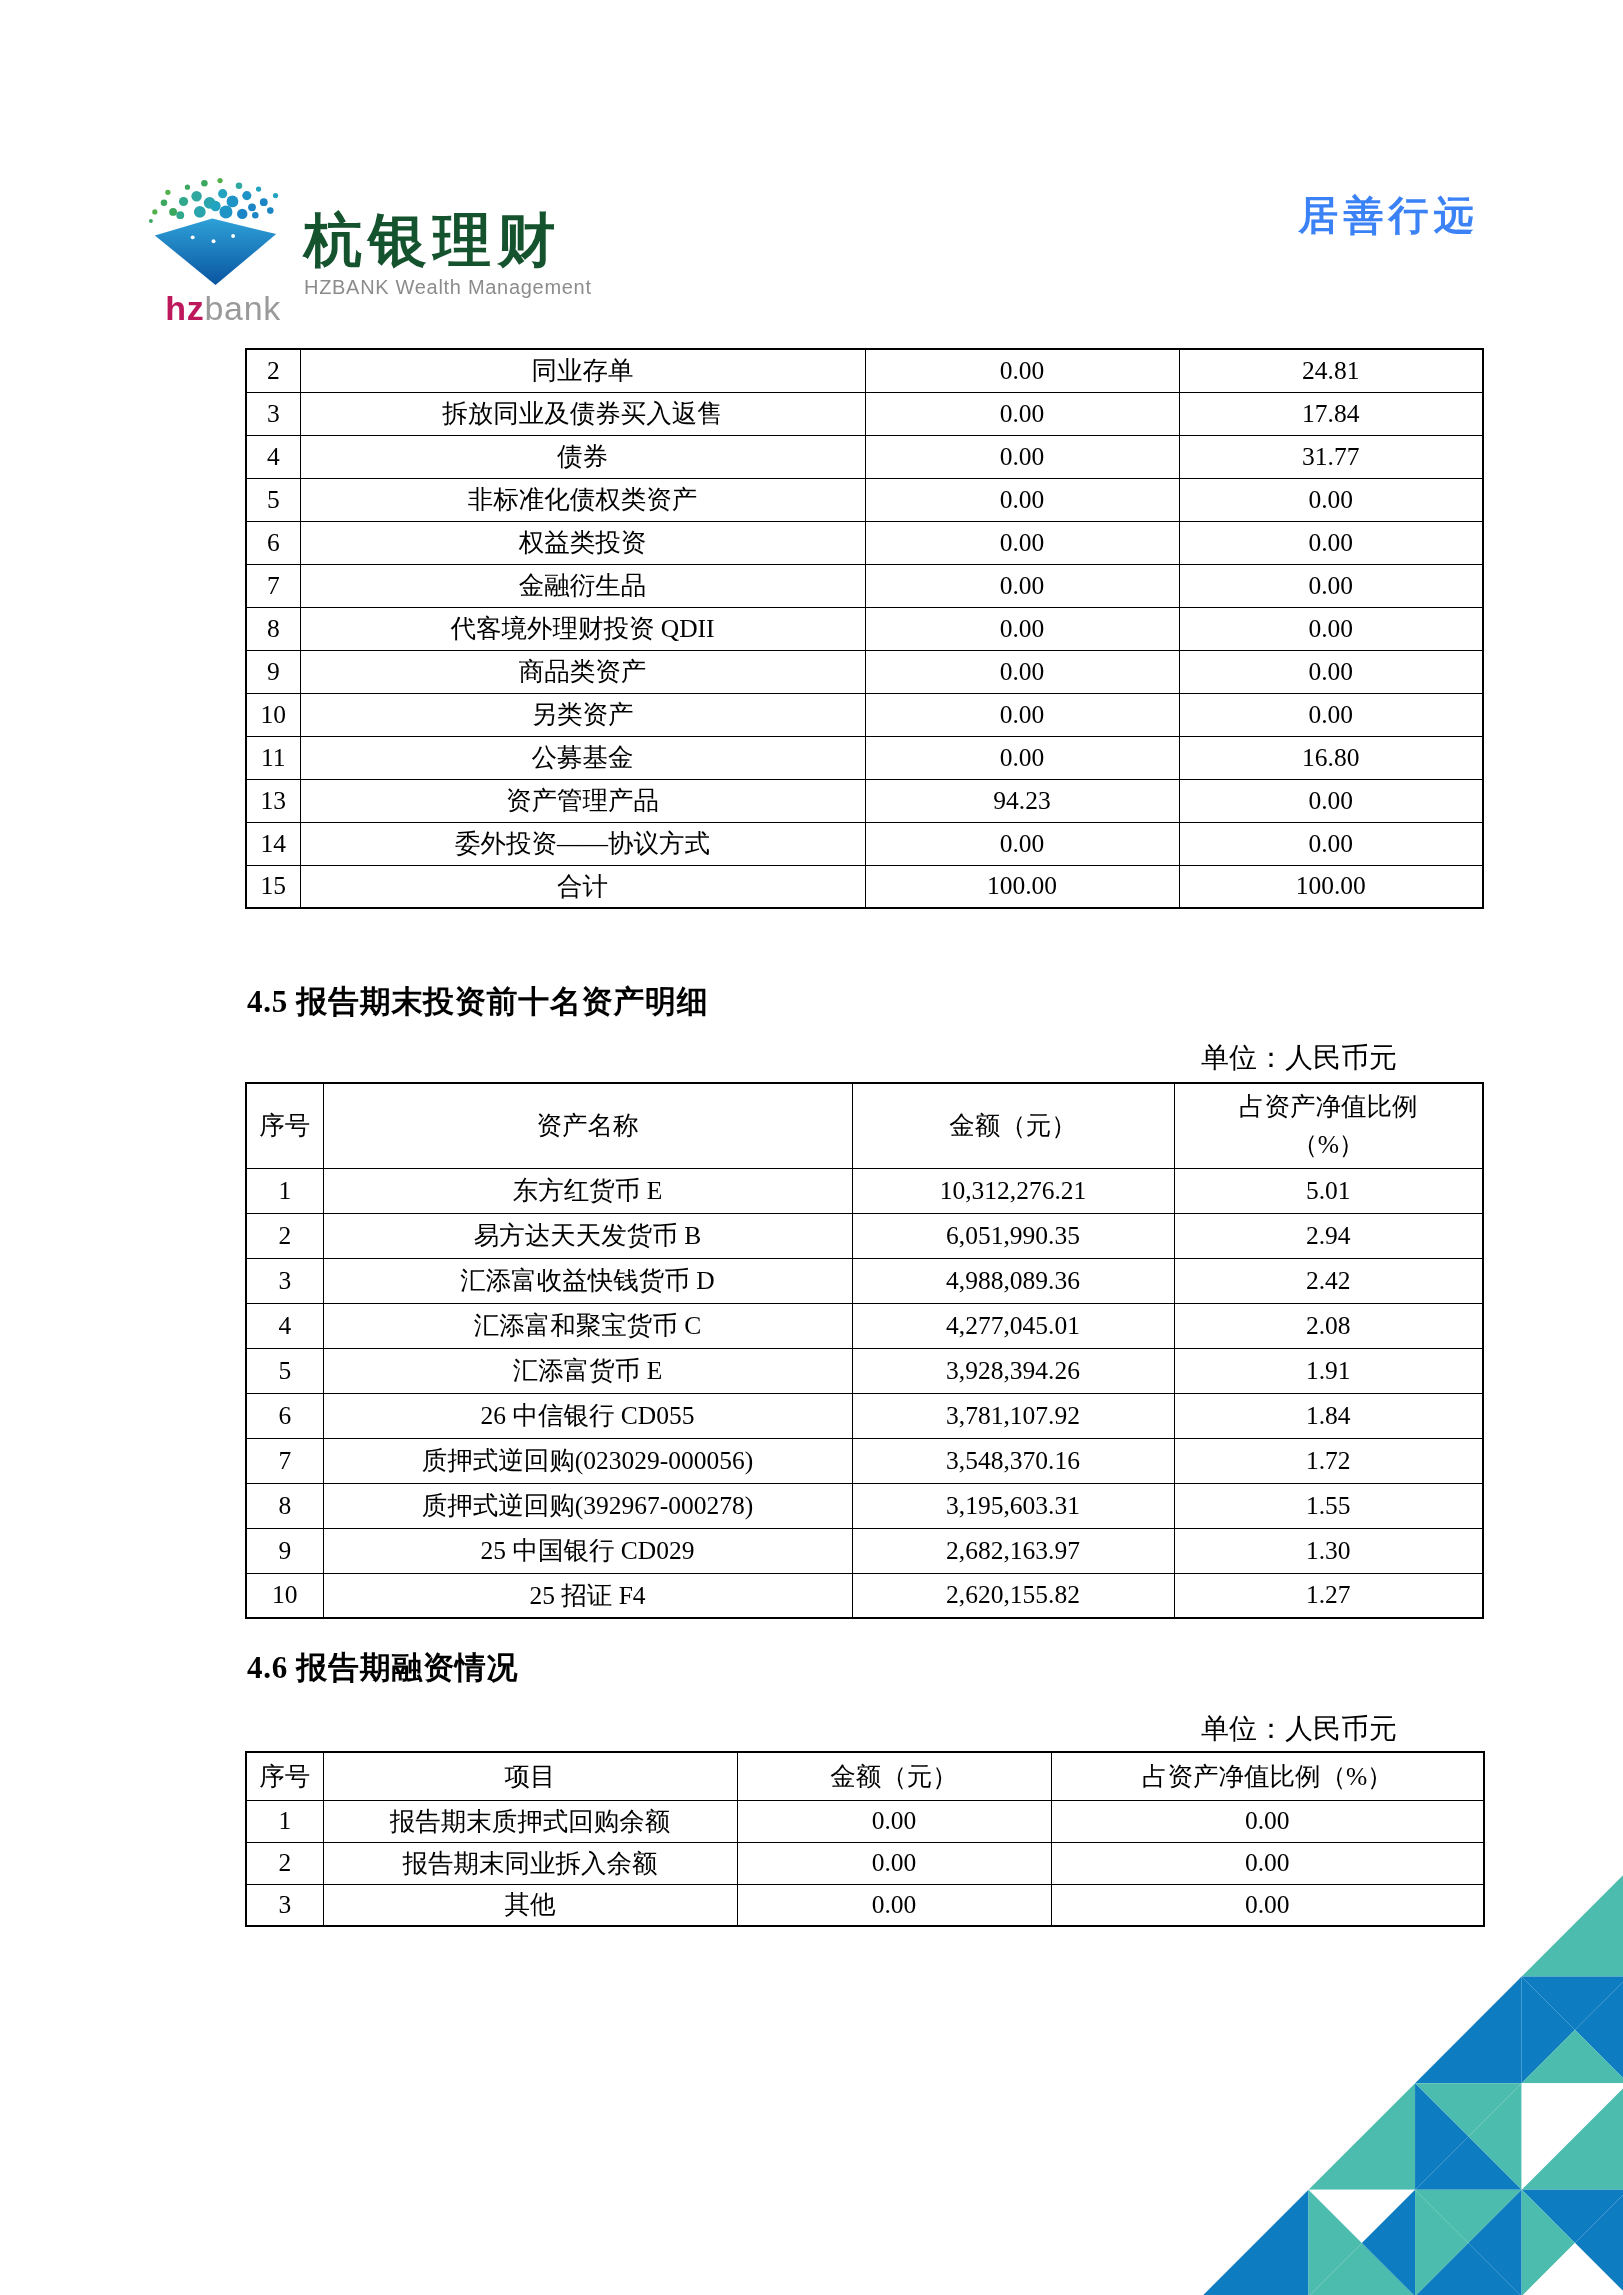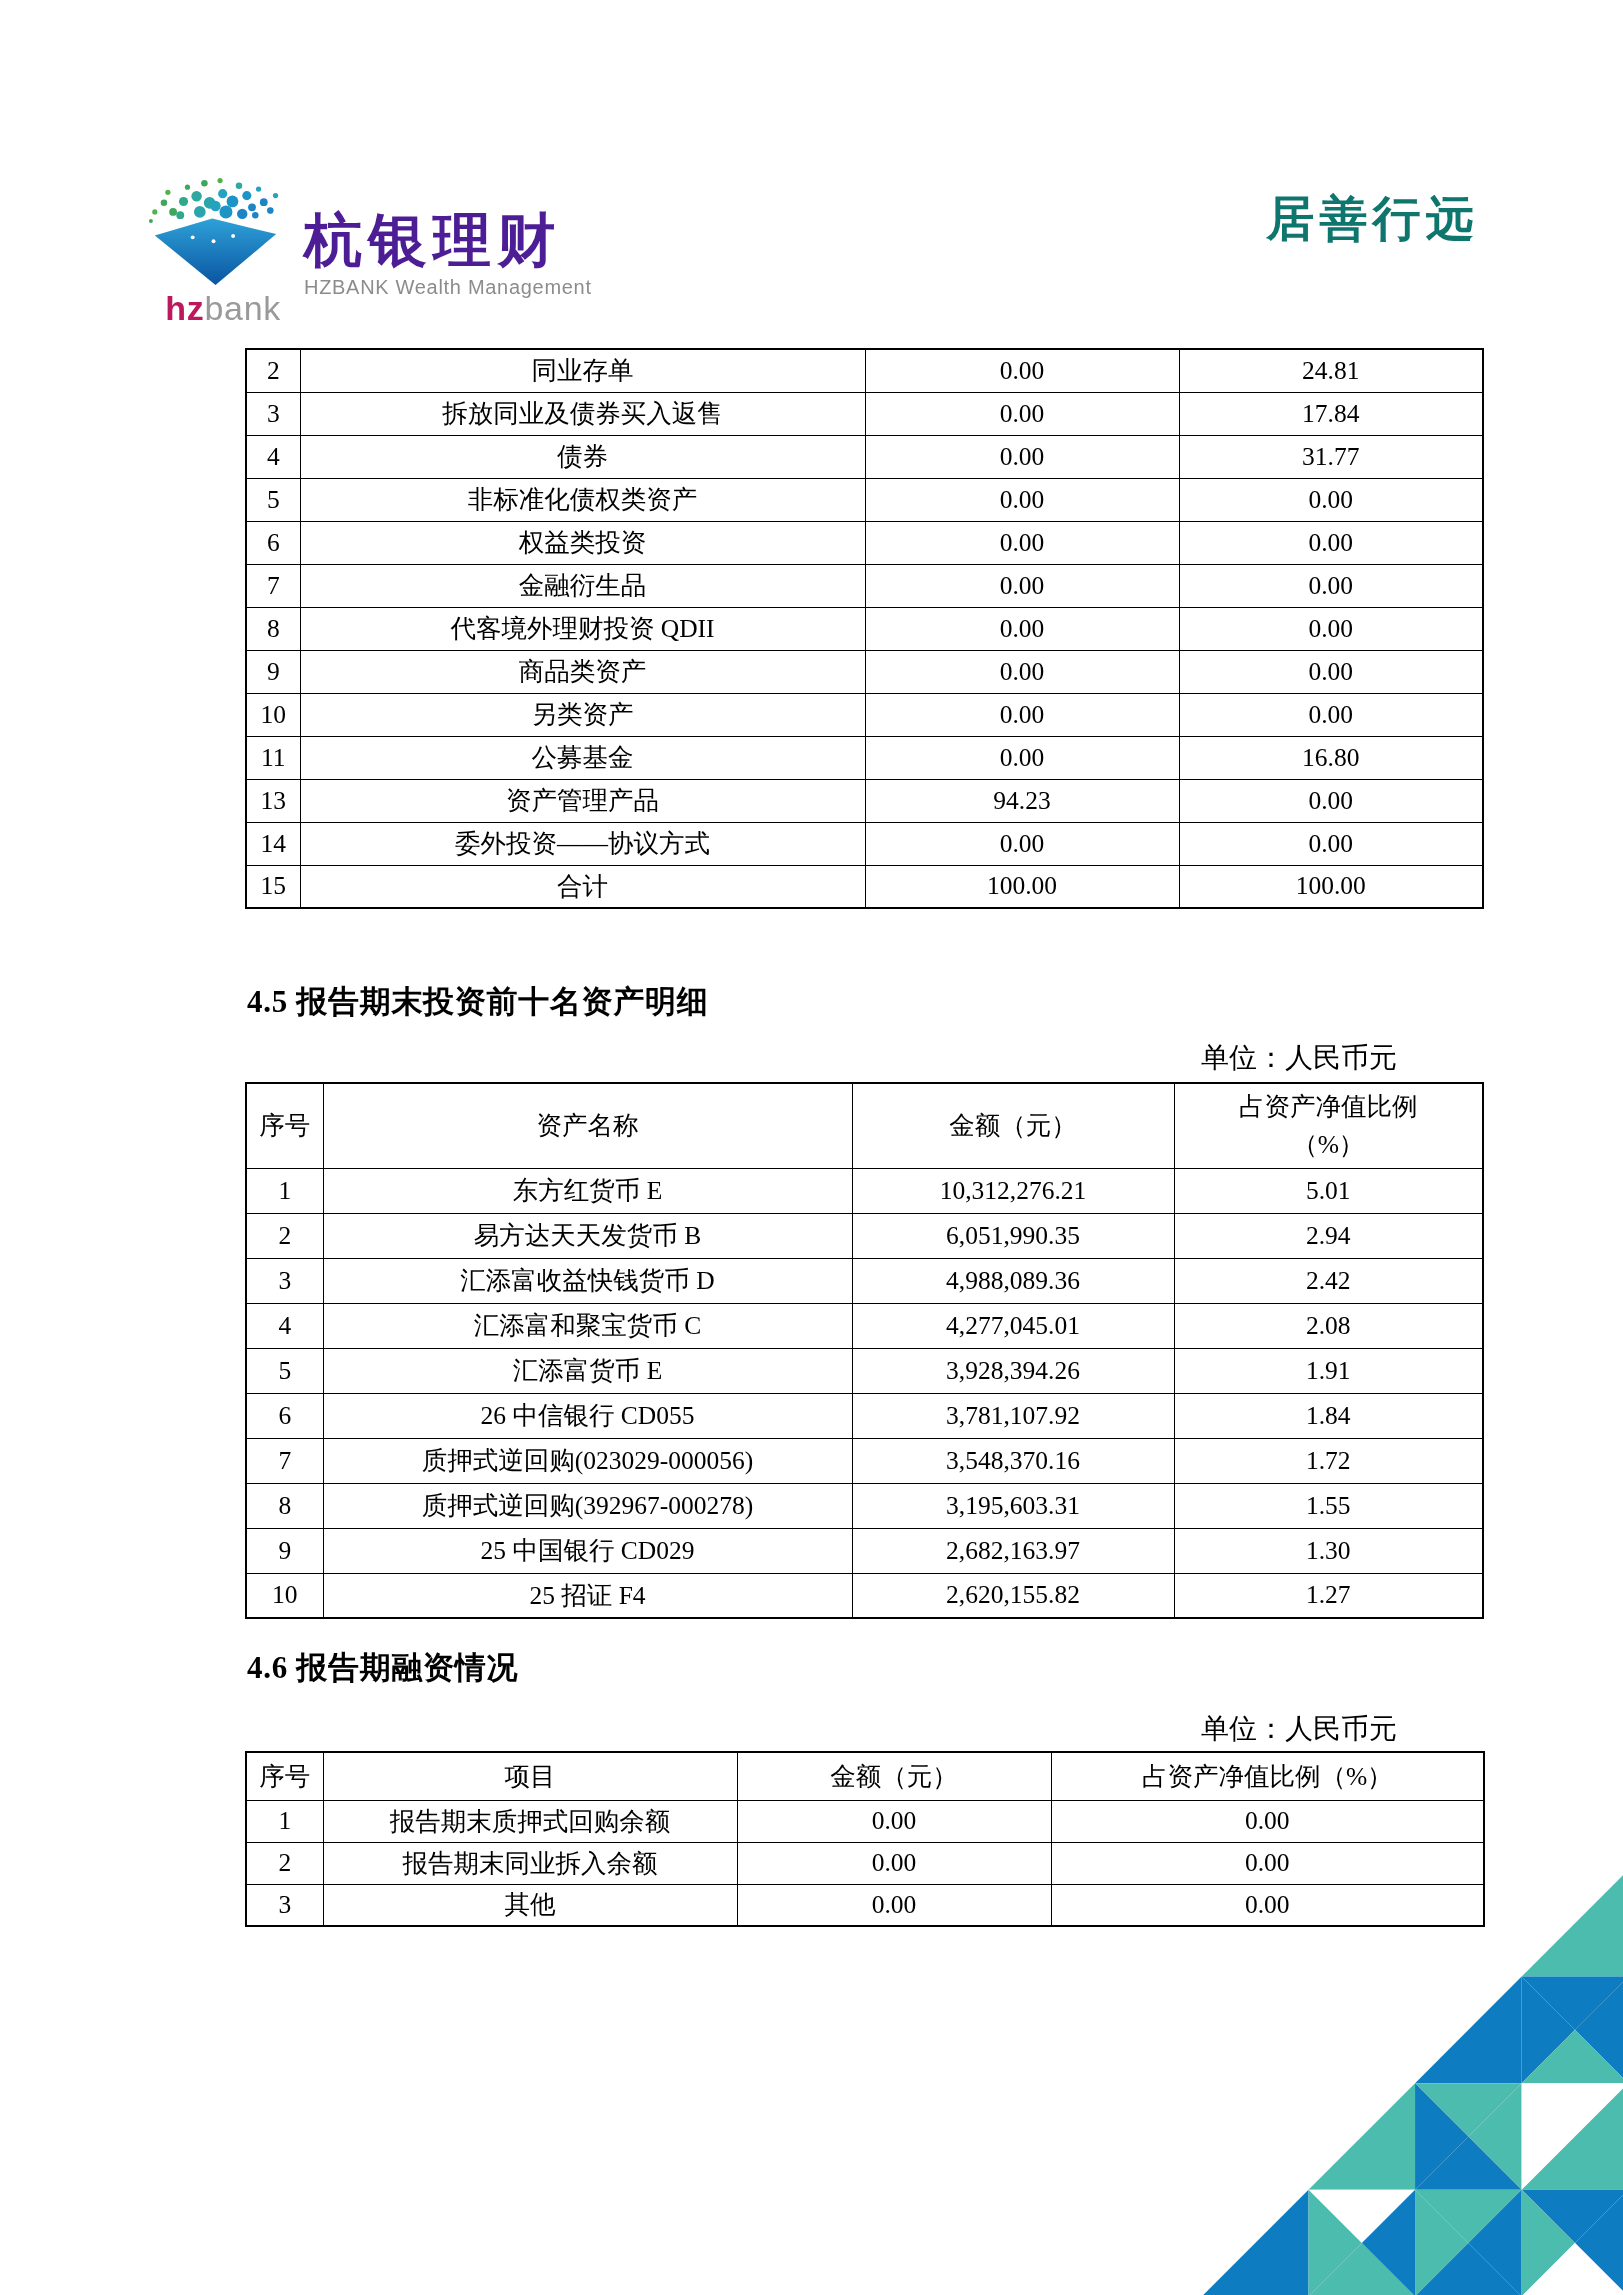--- a/index.html
+++ b/index.html
@@ -13,24 +13,24 @@
     width:1623px;height:2295px;position:relative;overflow:hidden;
     font-family:"Liberation Serif","DejaVu Serif",serif;color:#000;
   }
   
   .logo{position:absolute;left:147px;top:175px;width:308px;}
   .logo svg{display:block;}
   .logo-hz{font-family:"Liberation Sans","DejaVu Sans",sans-serif;font-size:34px;margin-left:18.3px;margin-top:1.3px;letter-spacing:0.7px;}
   .logo-hz .hz{color:#be185d;font-weight:bold;}
   .logo-hz .bank{color:#9a9a9a;}
   .brand{position:absolute;left:304px;top:211px;font-family:"Liberation Sans","DejaVu Sans",sans-serif;}
-  .brand-cn{font-size:58px;font-weight:bold;color:#4c1d95;letter-spacing:6.5px;line-height:1;}
+  .brand-cn{font-size:58px;font-weight:bold;color:#14532d;letter-spacing:6.5px;line-height:1;}
   .brand-en{font-size:20px;color:#8c8c8c;margin-top:6.5px;letter-spacing:0.7px;text-align:center;}
   .slogan{position:absolute;right:144px;top:194px;text-align:right;font-family:"Liberation Sans","DejaVu Sans",sans-serif;}
-  .slogan-1{font-size:48px;font-weight:bold;color:#0f766e;letter-spacing:5.2px;line-height:1.05;}
+  .slogan-1{font-size:40px;font-weight:bold;color:#3b82f6;letter-spacing:5.2px;line-height:1.05;}
   .slogan-2{font-size:37px;color:#7a7a7a;letter-spacing:1.3px;margin-top:10.5px;line-height:1.05;}
   
   .sec-title{position:absolute;left:247px;font-size:31px;font-weight:bold;letter-spacing:0.7px;}
   .sec-45{top:981px;}
   .sec-46{top:1647px;}
   .unit-line{position:absolute;left:245px;width:1152px;text-align:right;font-size:28px;}
   .unit-1{top:1039px;}
   .unit-2{top:1710px;}
   
   table.rpt{position:absolute;left:245px;width:1237px;border-collapse:collapse;table-layout:fixed;

